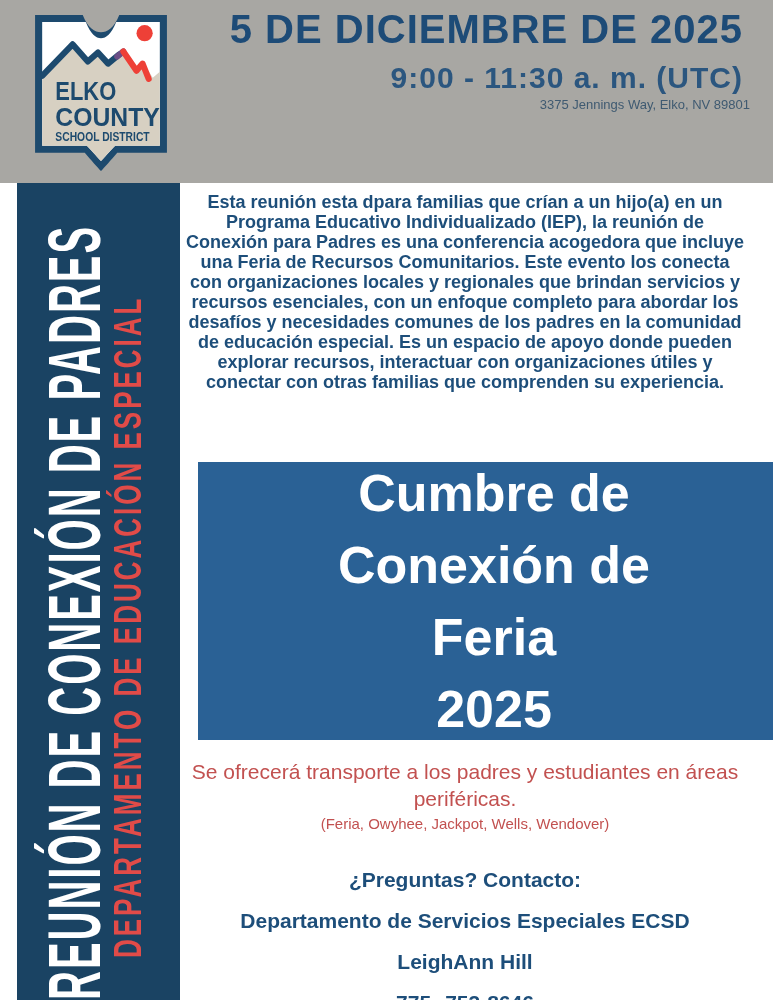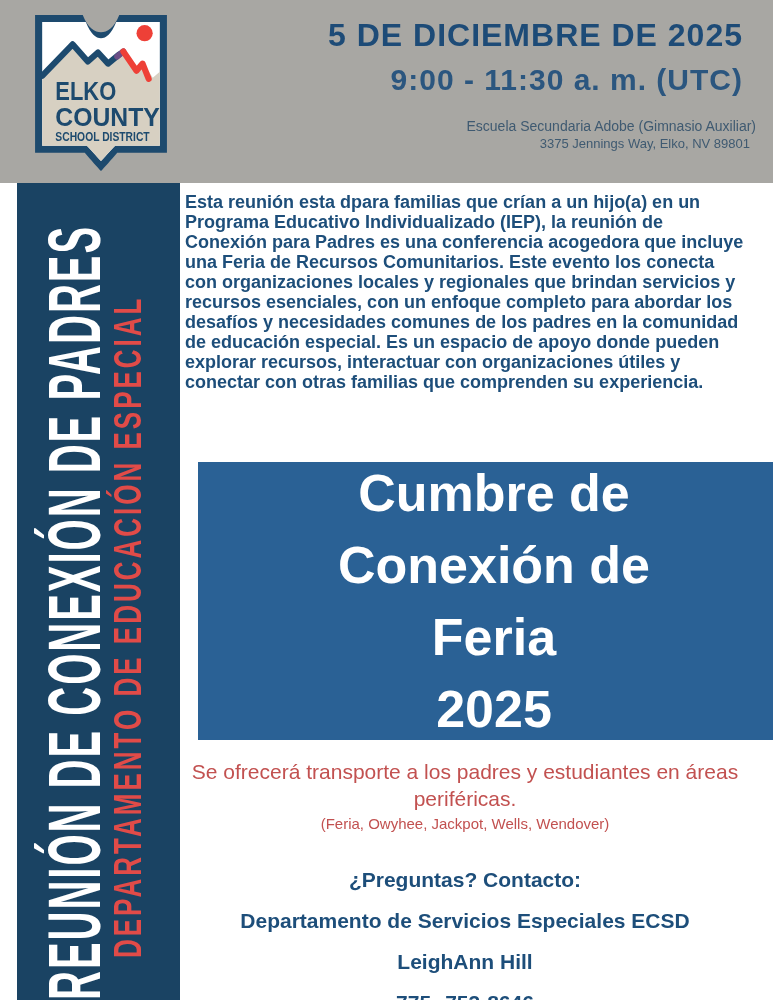--- a/index.html
+++ b/index.html
@@ -13,22 +13,22 @@
     position:absolute;left:0;top:0;width:773px;height:183px;
     background:#a8a7a3;
   }
   .logo{
     position:absolute;left:30px;top:8px;width:142px;height:168px;
   }
   .header-text{
     position:absolute;right:0;top:0;width:590px;text-align:right;
   }
   .header-date{
-    margin:17px 30px 0 0;
-    font-size:32px;font-weight:800;letter-spacing:1px;color:#1d4b77;
+    margin:7px 30px 0 0;
+    font-size:40px;font-weight:800;letter-spacing:1px;color:#1d4b77;
   }
   .header-time{
     margin:9px 30px 0 0;
     font-size:30px;font-weight:700;letter-spacing:1px;color:#2b567f;
   }
   .header-venue{
     margin:21px 17px 0 0;
     font-size:14px;font-weight:400;color:#3f5a71;
   }
   .header-address{
@@ -48,21 +48,21 @@
   }
   .v-subtitle{
     position:absolute;left:112px;top:288px;height:670px;
     writing-mode:vertical-rl;transform:rotate(180deg) scaleX(1.5);transform-origin:center;
     font-size:26px;line-height:30px;font-weight:800;letter-spacing:3px;
     color:#e14b48;white-space:nowrap;
   }
   
   .intro{
     position:absolute;left:185px;top:192px;width:560px;
-    font-size:18px;line-height:20px;font-weight:700;
+    text-align:center;font-size:18px;line-height:20px;font-weight:700;
     color:#1d4e7a;
   }
   .event-box{
     position:absolute;left:198px;top:462px;width:592px;height:278px;
     background:#2a6195;
     display:flex;flex-direction:column;justify-content:center;align-items:center;
   }
   .event-line{
     font-size:52px;line-height:72px;font-weight:800;color:#ffffff;
     text-align:center;
@@ -105,21 +105,20 @@
     <circle cx="113" cy="22" r="8" fill="#ee4037"></circle>
 
     <text x="25" y="88" font-family="Liberation Sans, DejaVu Sans, sans-serif" font-weight="bold" font-size="25" fill="#1d4a6e" textLength="60" lengthAdjust="spacingAndGlyphs">ELKO</text>
     <text x="25" y="114" font-family="Liberation Sans, DejaVu Sans, sans-serif" font-weight="bold" font-size="25" fill="#1d4a6e" textLength="103" lengthAdjust="spacingAndGlyphs">COUNTY</text>
     <text x="25" y="128" font-family="Liberation Sans, DejaVu Sans, sans-serif" font-weight="bold" font-size="12" fill="#1d4a6e" textLength="93" lengthAdjust="spacingAndGlyphs">SCHOOL DISTRICT</text>
   </svg>
 
   <div class="header-text">
     <div class="header-date">5 DE DICIEMBRE DE 2025</div>
     <div class="header-time">9:00 - 11:30 a. m. (UTC)</div>
-    <div class="header-venue">Escuela Secundaria Adobe (Gimnasio Auxiliar)</div>
     <div class="header-address">3375 Jennings Way, Elko, NV 89801</div>
   </div>
 </div>
 
 <div class="sidebar"></div>
 <div class="v-title">REUNIÓN DE CONEXIÓN DE PADRES</div>
 <div class="v-subtitle">DEPARTAMENTO DE EDUCACIÓN ESPECIAL</div>
 
 <div class="intro">Esta reunión esta dpara familias que crían a un hijo(a) en un Programa Educativo Individualizado (IEP), la reunión de Conexión para Padres es una conferencia acogedora que incluye una Feria de Recursos Comunitarios. Este evento los conecta con organizaciones locales y regionales que brindan servicios y recursos esenciales, con un enfoque completo para abordar los desafíos y necesidades comunes de los padres en la comunidad de educación especial. Es un espacio de apoyo donde pueden explorar recursos, interactuar con organizaciones útiles y conectar con otras familias que comprenden su experiencia.</div>
 

